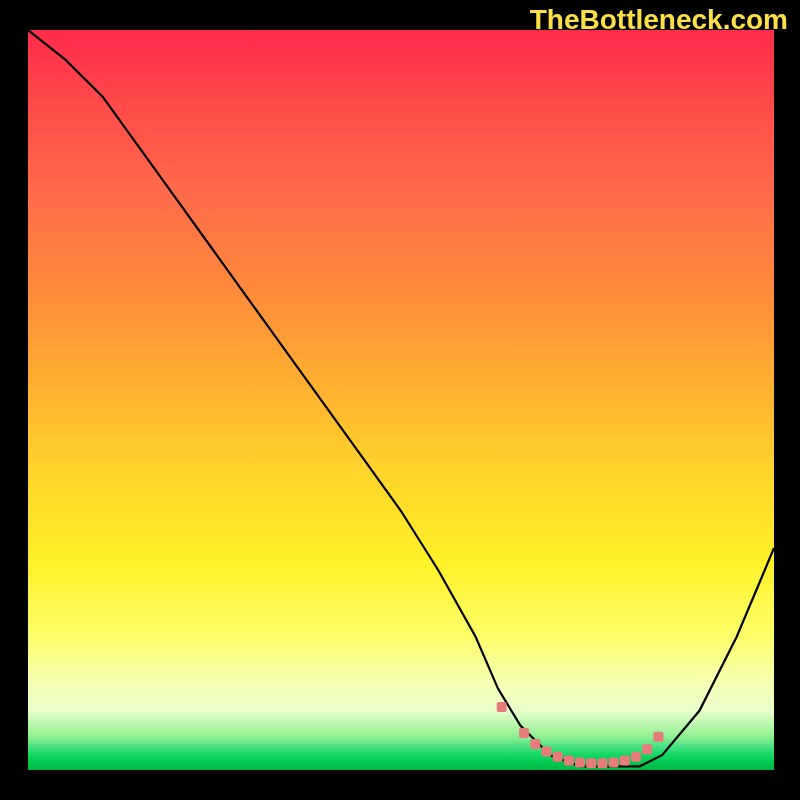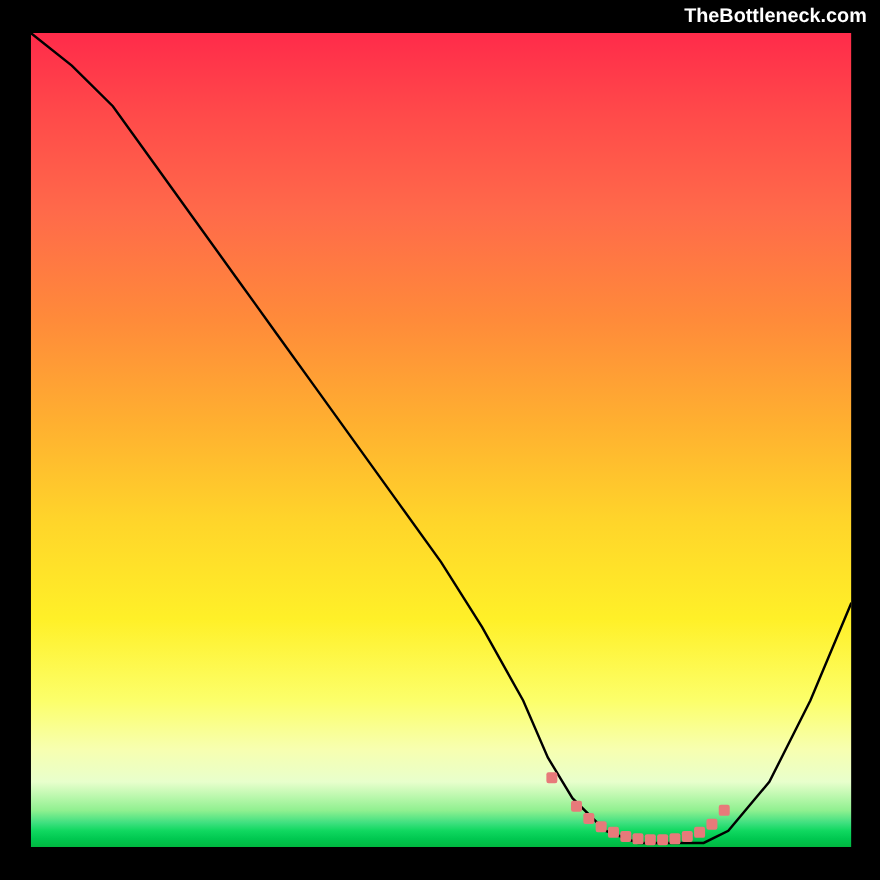--- a/index.html
+++ b/index.html
@@ -8,22 +8,22 @@
     height: 800px;
     background: #000;
     position: relative;
     font-family: Arial, sans-serif;
     overflow: hidden;
   }
   .watermark {
     position: absolute;
     top: 4px;
     right: 12px;
-    color: #ffffff;
-    font-size: 18px;
+    color: #fde047;
+    font-size: 28px;
     font-weight: bold;
     z-index: 10;
   }
   .plot-area {
     position: absolute;
     left: 28px;
     top: 30px;
     width: 746px;
     height: 740px;
     overflow: hidden;

